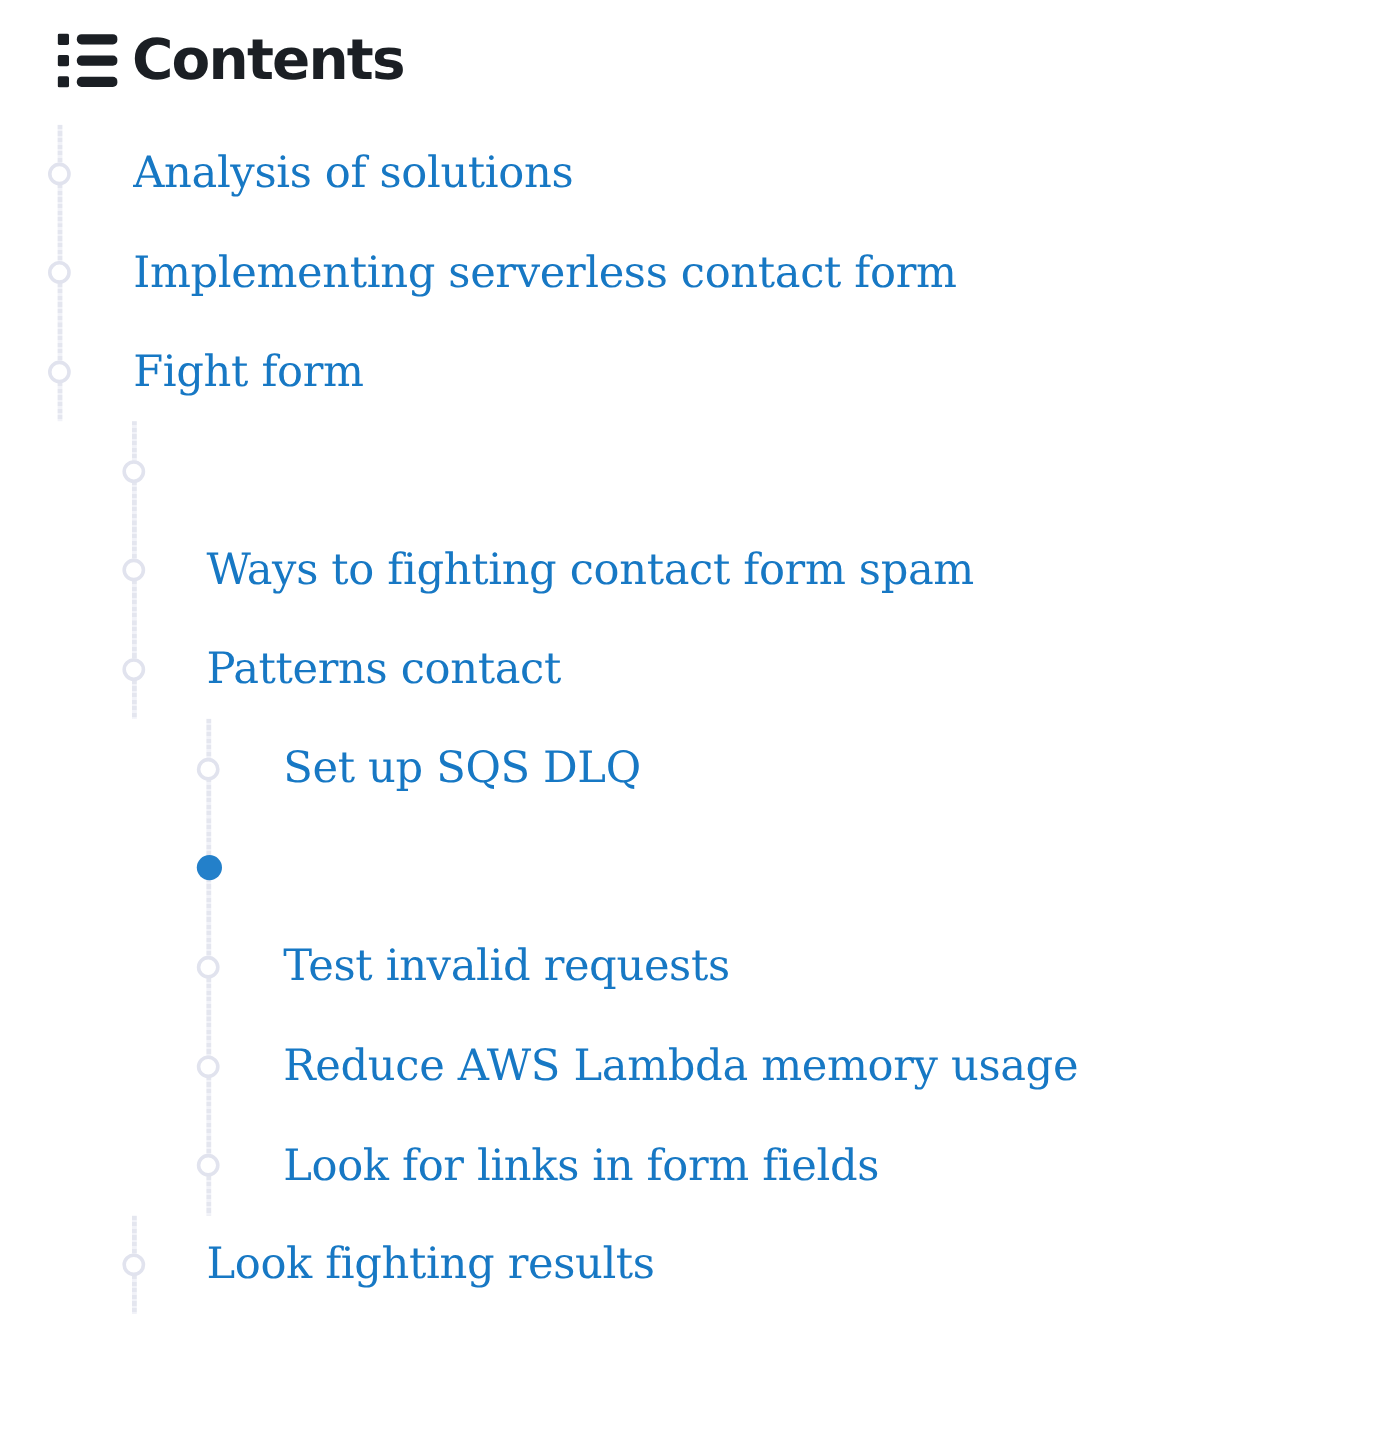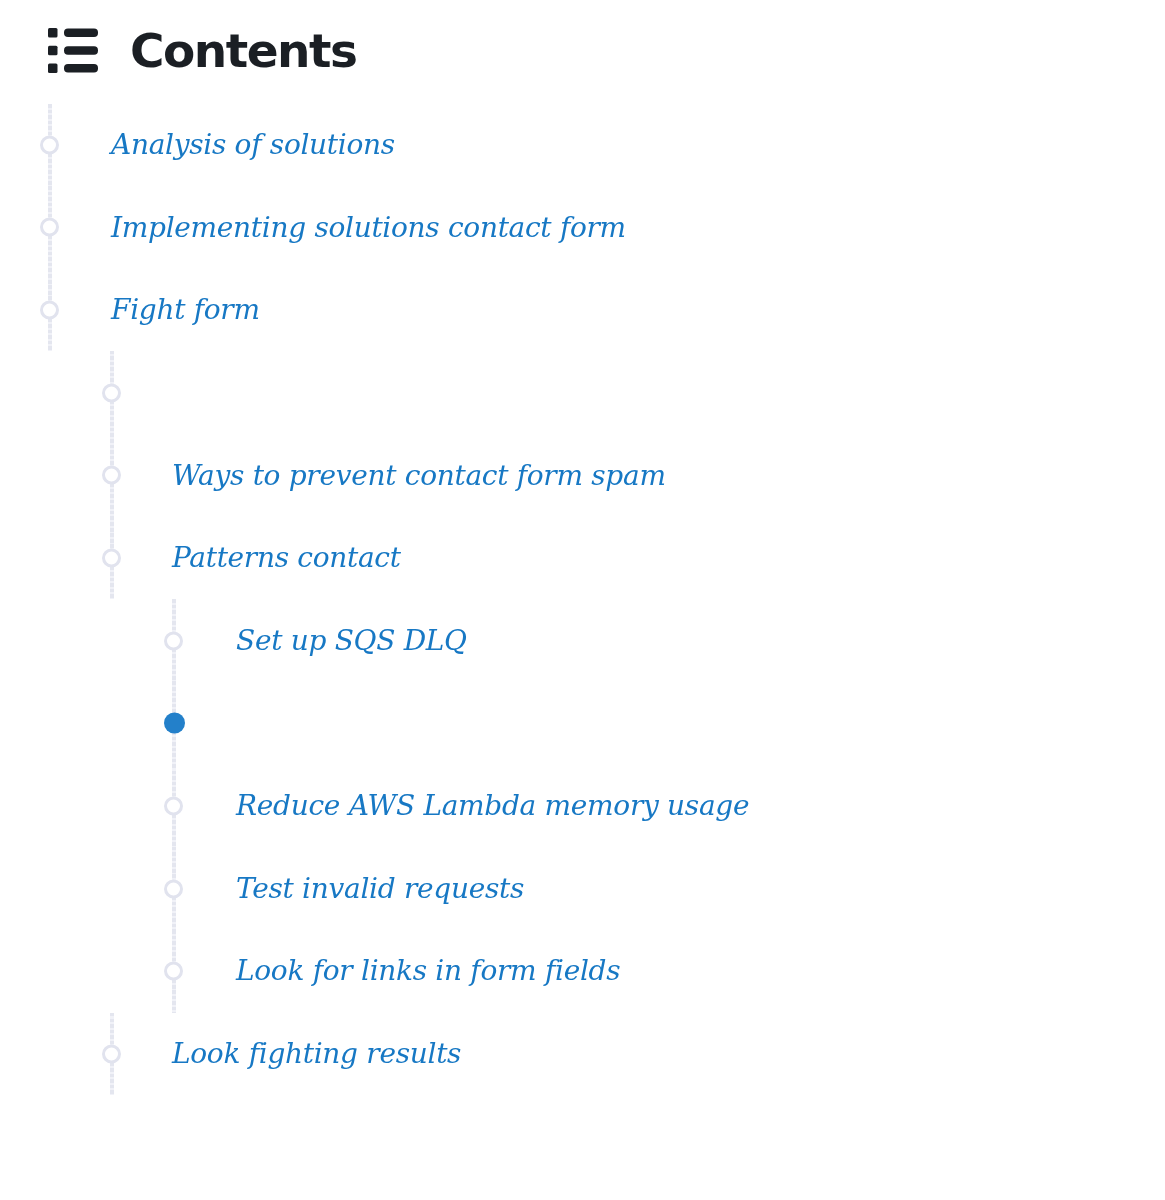--- a/index.html
+++ b/index.html
@@ -16,21 +16,21 @@
   }
 
   
   .header {
     position: absolute;
     left: 48px;
     top: 20px;
     height: 60px;
     display: flex;
     align-items: center;
-    gap: 32px;
+    gap: 12px;
   }
   .header .icon {
     color: var(--heading, #1b1f24);
     display: inline-flex;
   }
   .header .icon svg {
     display: block;
     width: 50px;
     height: 45px;
     fill: currentColor;
@@ -92,28 +92,27 @@
 
   .marker.active {
     width: 21px;
     height: 21px;
     border: none;
     background: var(--dot, #2380ca);
   }
   .level-3 .marker.active { left: 163.5px; }
 
   .toc-link {
-    font-size: 28px;
+    font-size: 36px;
     line-height: 1.2;
     color: var(--link, #1778c4);
     text-decoration: none;
     letter-spacing: -0.3px;
     white-space: nowrap;
     cursor: pointer;
-    font-style: italic;
   }
   .level-1 .toc-link { margin-left: 111px; }
   .level-2 .toc-link { margin-left: 172px; }
   .level-3 .toc-link { margin-left: 236px; }
 
   .toc-row.active .toc-link {
     font-weight: bold;
     color: var(--active-link, #0e6fbd);
   }
 </style>
@@ -136,59 +135,59 @@
 
 <nav class="toc" id="toc">
     <div class="toc-row level-1">
       <div class="rail"></div>
       <span class="marker"></span>
       <a class="toc-link">Analysis of solutions</a>
     </div>
     <div class="toc-row level-1">
       <div class="rail"></div>
       <span class="marker"></span>
-      <a class="toc-link">Implementing solutions contact form</a>
+      <a class="toc-link">Implementing serverless contact form</a>
     </div>
     <div class="toc-row level-1">
       <div class="rail"></div>
       <span class="marker"></span>
       <a class="toc-link">Fight form</a>
     </div>
     <div class="toc-row level-2">
       <div class="rail"></div>
       <span class="marker"></span>
     </div>
     <div class="toc-row level-2">
       <div class="rail"></div>
       <span class="marker"></span>
-      <a class="toc-link">Ways to prevent contact form spam</a>
+      <a class="toc-link">Ways to fighting contact form spam</a>
     </div>
     <div class="toc-row level-2">
       <div class="rail"></div>
       <span class="marker"></span>
       <a class="toc-link">Patterns contact</a>
     </div>
     <div class="toc-row level-3">
       <div class="rail"></div>
       <span class="marker"></span>
       <a class="toc-link">Set up SQS DLQ</a>
     </div>
     <div class="toc-row level-3 active">
       <div class="rail"></div>
       <span class="marker active"></span>
     </div>
     <div class="toc-row level-3">
       <div class="rail"></div>
       <span class="marker"></span>
-      <a class="toc-link">Reduce AWS Lambda memory usage</a>
+      <a class="toc-link">Test invalid requests</a>
     </div>
     <div class="toc-row level-3">
       <div class="rail"></div>
       <span class="marker"></span>
-      <a class="toc-link">Test invalid requests</a>
+      <a class="toc-link">Reduce AWS Lambda memory usage</a>
     </div>
     <div class="toc-row level-3">
       <div class="rail"></div>
       <span class="marker"></span>
       <a class="toc-link">Look for links in form fields</a>
     </div>
     <div class="toc-row level-2">
       <div class="rail"></div>
       <span class="marker"></span>
       <a class="toc-link">Look fighting results</a>

